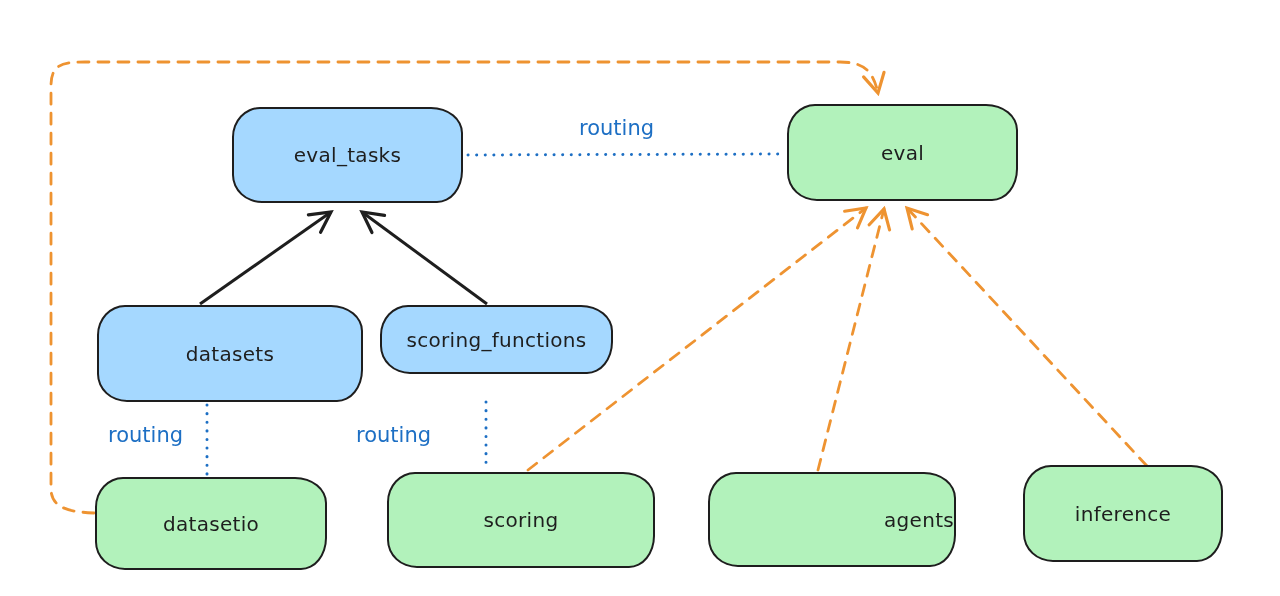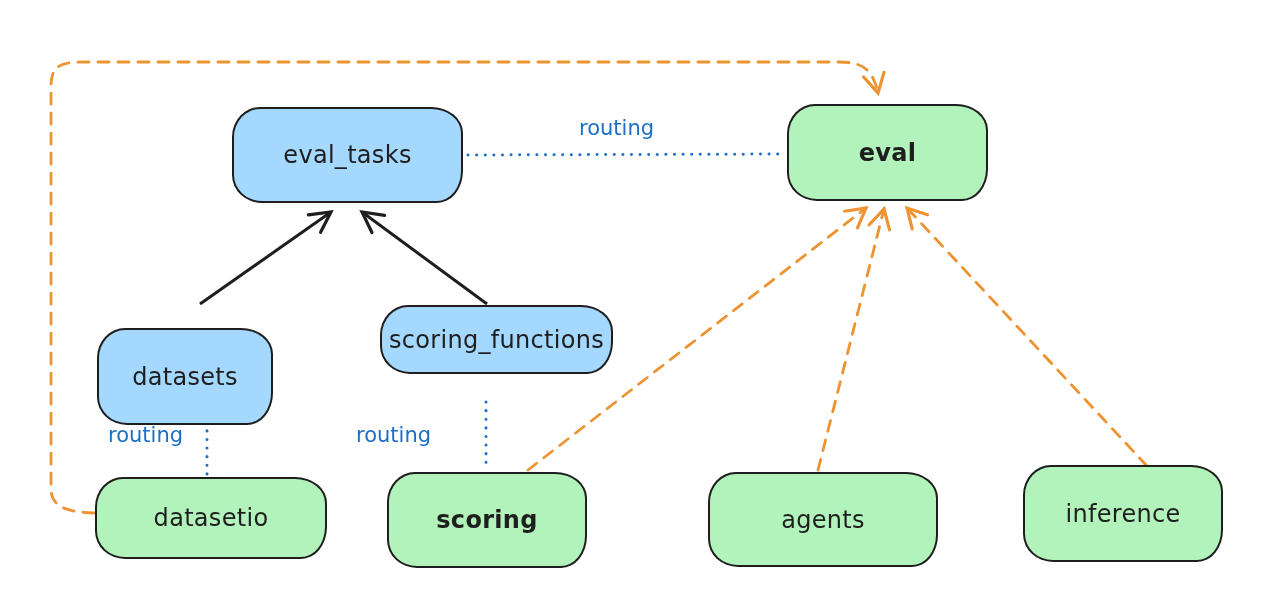--- a/index.html
+++ b/index.html
@@ -21,35 +21,35 @@
     width: 1280px;
     height: 596px;
   }
   .node {
     position: absolute;
     border: 2.5px solid var(--ink, #1e1e1e);
     border-radius: 28px 32px 26px 30px / 30px 26px 32px 28px;
     display: flex;
     align-items: center;
     justify-content: center;
-    font-size: 24px;
+    font-size: 20px;
     letter-spacing: 0.3px;
     color: var(--ink, #1e1e1e);
     box-sizing: border-box;
   }
   .node.blue  { background: var(--blue-fill, #a5d8ff); }
   .node.green { background: var(--green-fill, #b2f2bb); }
 
   .n-eval_tasks        { left: 232px;  top: 107px; width: 231px; height: 96px; }
-  .n-eval              { left: 787px;  top: 104px; width: 201px; height: 97px; font-weight: bold; }
-  .n-datasets          { left: 97px;   top: 305px; width: 176px; height: 97px; margin-top: 23px; }
+  .n-eval              { left: 787px;  top: 104px; width: 231px; height: 97px; }
+  .n-datasets          { left: 97px;   top: 305px; width: 266px; height: 97px; }
   .n-scoring_functions { left: 380px;  top: 305px; width: 233px; height: 69px; }
-  .n-datasetio         { left: 95px;   top: 477px; width: 232px; height: 82px; }
-  .n-scoring           { left: 387px;  top: 472px; width: 200px; height: 96px; font-weight: bold; }
-  .n-agents            { left: 708px;  top: 472px; width: 230px; height: 95px; }
+  .n-datasetio         { left: 95px;   top: 477px; width: 232px; height: 93px; }
+  .n-scoring           { left: 387px;  top: 472px; width: 268px; height: 96px; }
+  .n-agents            { left: 708px;  top: 472px; width: 248px; height: 95px; justify-content: flex-end; }
   .n-inference         { left: 1023px; top: 465px; width: 200px; height: 97px; }
 
   .edge-label {
     position: absolute;
     font-size: 21px;
     font-weight: normal;
     color: var(--blue-line, #1d6fc4);
     white-space: nowrap;
   }
   .lbl-routing-top  { left: 579px; top: 116px; }

